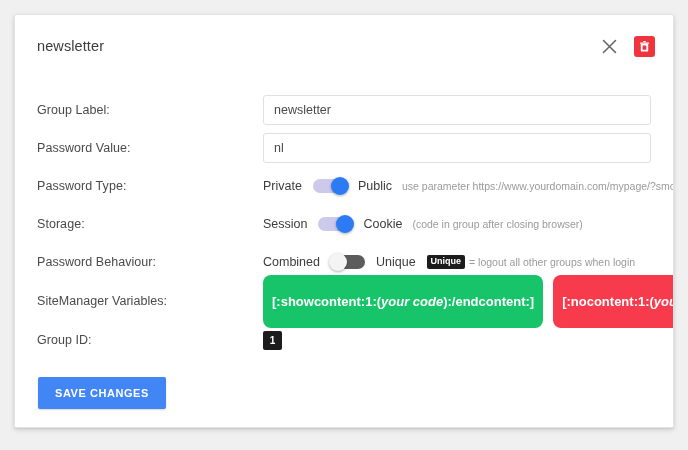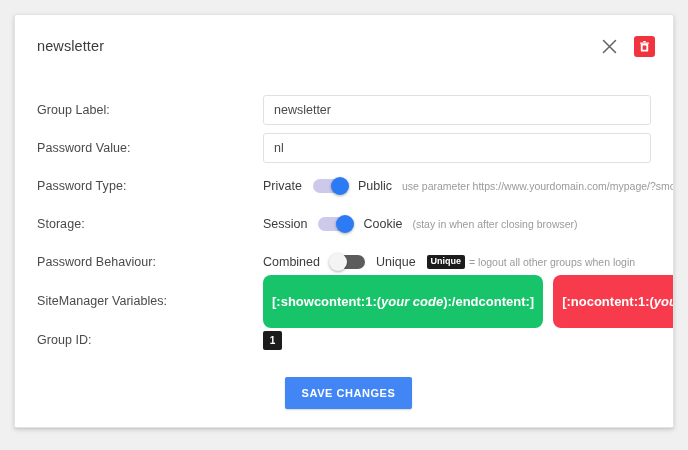--- a/index.html
+++ b/index.html
@@ -202,25 +202,25 @@
     color: #fff;
     font-size: 10px;
     font-weight: 700;
     border-radius: 2px;
     padding: 0 5px;
   }
 
   
   .card-footer {
     position: absolute;
-    left: 9px; right: 0;
+    left: 1px; right: 0;
     bottom: 18px;
     padding: 0 22px;
     display: flex;
-    justify-content: center;
+    justify-content: flex-start;
   }
 
   .save-btn {
     background: #4285f4;
     color: #ffffff;
     border: none;
     border-radius: 2px;
     font-family: "Liberation Sans", sans-serif;
     font-size: 11px;
     font-weight: 700;
@@ -290,21 +290,21 @@
       <div class="row r-toggle">
         <div class="row-label">Storage:</div>
         <div class="row-field">
           <div class="toggle-group">
             <span class="tg-label left">Session</span>
             <div class="switch on">
               <span class="knob"></span>
             </div>
             <span class="tg-label right">Cookie</span>
           </div>
-          <div class="hint">(stay in when after closing browser)</div>
+          <div class="hint">(code in group after closing browser)</div>
         </div>
       </div>
 
       <div class="row r-toggle">
         <div class="row-label">Password Behaviour:</div>
         <div class="row-field">
           <div class="toggle-group">
             <span class="tg-label left">Combined</span>
             <div class="switch off">
               <span class="knob"></span>

